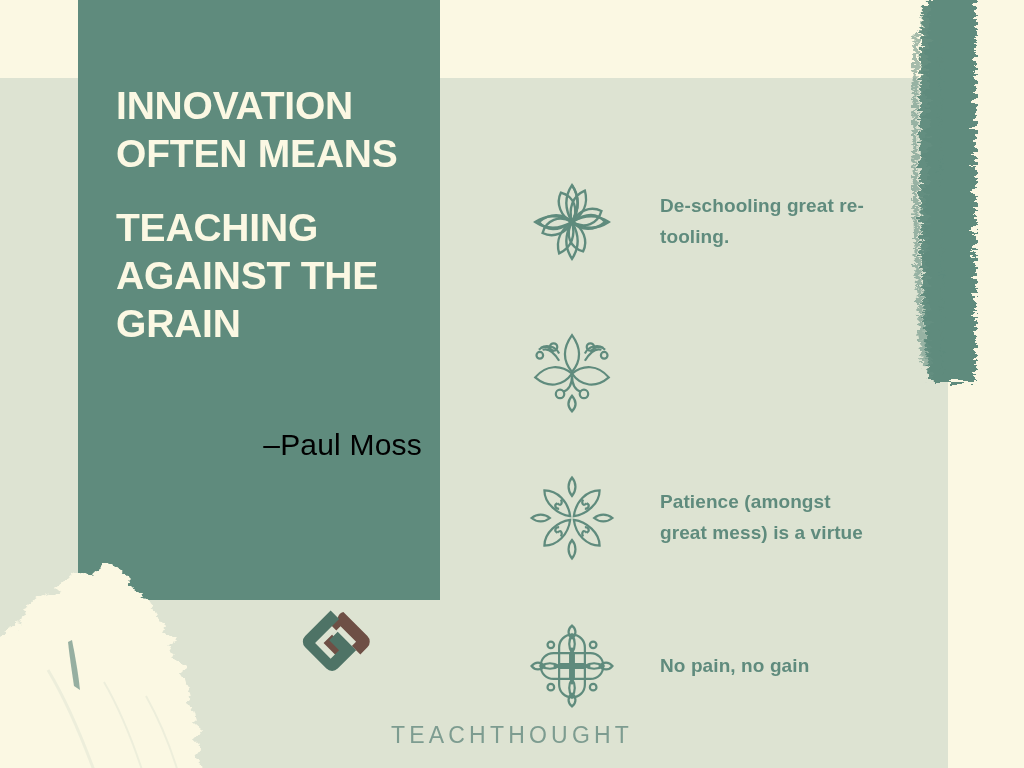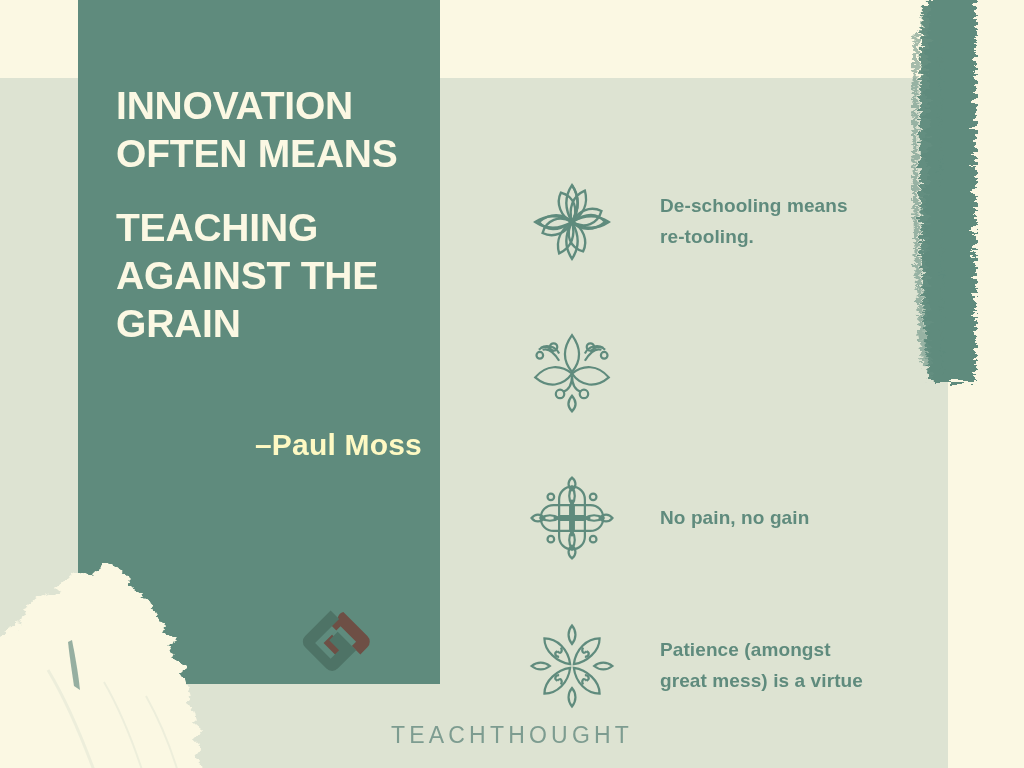--- a/index.html
+++ b/index.html
@@ -36,42 +36,42 @@
     width:72px; height:392px;
   }
   .brush-left {
     position:absolute; left:-14px; top:500px;
     width:240px; height:280px;
   }
 
   
   .quote-panel {
     position:absolute; left:78px; top:0;
-    width:362px; height:684px;
+    width:362px; height:600px;
     background:#5f8b7d;
   }
 
   .headline {
     position:absolute; left:38px; top:82px;
     width:300px;
     color:#fbf8e3;
     font-size:39px;
     font-weight:bold;
     line-height:1.23;
     letter-spacing:-0.2px;
   }
   .headline .block-two { display:block; margin-top:26px; }
 
   .attribution {
     position:absolute; left:38px; top:428px;
     width:306px;
     text-align:right;
-    color:#fef9c3;
+    color:#000000;
     font-size:30px;
-    font-weight:700;
+    font-weight:400;
     letter-spacing:0.2px;
   }
 
   
   .logo {
     position:absolute; left:213px; top:600px;
     width:92px; height:82px;
   }
 
   
@@ -192,21 +192,21 @@
             <path d="M50 50 C62 42 76 38 86 50 C74 60 60 60 50 50Z" transform="rotate(0 50 50)"></path>
             <path d="M50 50 C54 64 50 78 36 84 C32 70 38 58 50 50Z"></path>
             <path d="M50 50 C38 58 24 62 14 50 C26 40 40 40 50 50Z"></path>
             <path d="M50 50 C56 38 70 32 82 38 C78 52 64 58 50 50Z"></path>
             <path d="M50 50 C62 56 68 70 62 82 C48 78 42 64 50 50Z"></path>
             <path d="M50 50 C44 62 30 68 18 62 C22 48 36 42 50 50Z"></path>
             <path d="M50 50 C38 44 32 30 38 18 C52 22 58 36 50 50Z"></path>
           </g>
         </svg>
       </span>
-      <span class="point-text">De-schooling means re-tooling.</span>
+      <span class="point-text">De-schooling great re-tooling.</span>
     </div>
 
     <div class="point">
       <span class="point-icon">
         <svg width="92" height="92" viewBox="0 0 100 100" fill="none" stroke="#5f8b7d" stroke-width="2.4">
           <path d="M50 12 C60 26 60 40 50 52 C40 40 40 26 50 12Z"></path>
           <path d="M50 54 C38 44 22 44 10 58 C24 70 40 68 50 54Z"></path>
           <path d="M50 54 C62 44 78 44 90 58 C76 70 60 68 50 54Z"></path>
           <path d="M36 40 C30 30 24 26 18 28"></path>
           <path d="M64 40 C70 30 76 26 82 28"></path>
@@ -223,20 +223,44 @@
           <circle cx="37" cy="76" r="4.6"></circle>
           <circle cx="63" cy="76" r="4.6"></circle>
           <path d="M50 78 C55 84 55 90 50 95 C45 90 45 84 50 78Z"></path>
         </svg>
       </span>
     </div>
 
     <div class="point">
       <span class="point-icon">
         <svg width="92" height="92" viewBox="0 0 100 100" fill="none" stroke="#5f8b7d" stroke-width="2.4">
+          <path d="M48 48 C34 46 20 34 20 20 C34 20 46 32 48 48Z"></path>
+          <path d="M52 48 C66 46 80 34 80 20 C66 20 54 32 52 48Z"></path>
+          <path d="M48 52 C34 54 20 66 20 80 C34 80 46 68 48 52Z"></path>
+          <path d="M52 52 C66 54 80 66 80 80 C66 80 54 68 52 52Z"></path>
+          <path d="M34 34 C38 38 40 34 38 30"></path>
+          <path d="M34 34 C30 36 32 40 36 40"></path>
+          <path d="M66 34 C62 38 60 34 62 30"></path>
+          <path d="M66 34 C70 36 68 40 64 40"></path>
+          <path d="M34 66 C38 62 40 66 38 70"></path>
+          <path d="M34 66 C30 64 32 60 36 60"></path>
+          <path d="M66 66 C62 62 60 66 62 70"></path>
+          <path d="M66 66 C70 64 68 60 64 60"></path>
+          <path d="M50 6 C55 12 55 20 50 26 C45 20 45 12 50 6Z"></path>
+          <path d="M50 74 C55 80 55 88 50 94 C45 88 45 80 50 74Z"></path>
+          <path d="M6 50 C12 45 20 45 26 50 C20 55 12 55 6 50Z"></path>
+          <path d="M94 50 C88 45 80 45 74 50 C80 55 88 55 94 50Z"></path>
+        </svg>
+      </span>
+      <span class="point-text">Patience (amongst great mess) is a virtue</span>
+    </div>
+
+    <div class="point">
+      <span class="point-icon">
+        <svg width="92" height="92" viewBox="0 0 100 100" fill="none" stroke="#5f8b7d" stroke-width="2.4">
           <path d="M36 48 L36 30 C36 22 42 16 50 16 C58 16 64 22 64 30 L64 48Z"></path>
           <path d="M36 52 L36 70 C36 78 42 84 50 84 C58 84 64 78 64 70 L64 52Z"></path>
           <path d="M48 36 L30 36 C22 36 16 42 16 50 C16 58 22 64 30 64 L48 64Z"></path>
           <path d="M52 36 L70 36 C78 36 84 42 84 50 C84 58 78 64 70 64 L52 64Z"></path>
           <path d="M50 16 C46 22 46 30 50 36 C54 30 54 22 50 16Z"></path>
           <path d="M50 84 C46 78 46 70 50 64 C54 70 54 78 50 84Z"></path>
           <path d="M16 50 C22 46 30 46 36 50 C30 54 22 54 16 50Z"></path>
           <path d="M84 50 C78 46 70 46 64 50 C70 54 78 54 84 50Z"></path>
           <path d="M50 6 C55 10 55 16 50 20 C45 16 45 10 50 6Z"></path>
           <path d="M50 94 C55 90 55 84 50 80 C45 84 45 90 50 94Z"></path>
@@ -246,41 +270,17 @@
           <path d="M30 50 L70 50"></path>
           <circle cx="27" cy="27" r="3.6"></circle>
           <circle cx="73" cy="27" r="3.6"></circle>
           <circle cx="27" cy="73" r="3.6"></circle>
           <circle cx="73" cy="73" r="3.6"></circle>
         </svg>
       </span>
       <span class="point-text">No pain, no gain</span>
     </div>
 
-    <div class="point">
-      <span class="point-icon">
-        <svg width="92" height="92" viewBox="0 0 100 100" fill="none" stroke="#5f8b7d" stroke-width="2.4">
-          <path d="M48 48 C34 46 20 34 20 20 C34 20 46 32 48 48Z"></path>
-          <path d="M52 48 C66 46 80 34 80 20 C66 20 54 32 52 48Z"></path>
-          <path d="M48 52 C34 54 20 66 20 80 C34 80 46 68 48 52Z"></path>
-          <path d="M52 52 C66 54 80 66 80 80 C66 80 54 68 52 52Z"></path>
-          <path d="M34 34 C38 38 40 34 38 30"></path>
-          <path d="M34 34 C30 36 32 40 36 40"></path>
-          <path d="M66 34 C62 38 60 34 62 30"></path>
-          <path d="M66 34 C70 36 68 40 64 40"></path>
-          <path d="M34 66 C38 62 40 66 38 70"></path>
-          <path d="M34 66 C30 64 32 60 36 60"></path>
-          <path d="M66 66 C62 62 60 66 62 70"></path>
-          <path d="M66 66 C70 64 68 60 64 60"></path>
-          <path d="M50 6 C55 12 55 20 50 26 C45 20 45 12 50 6Z"></path>
-          <path d="M50 74 C55 80 55 88 50 94 C45 88 45 80 50 74Z"></path>
-          <path d="M6 50 C12 45 20 45 26 50 C20 55 12 55 6 50Z"></path>
-          <path d="M94 50 C88 45 80 45 74 50 C80 55 88 55 94 50Z"></path>
-        </svg>
-      </span>
-      <span class="point-text">Patience (amongst great mess) is a virtue</span>
-    </div>
-
   </div>
 
   <div class="wordmark">TEACHTHOUGHT</div>
 
 </div>
 
 </body></html>

